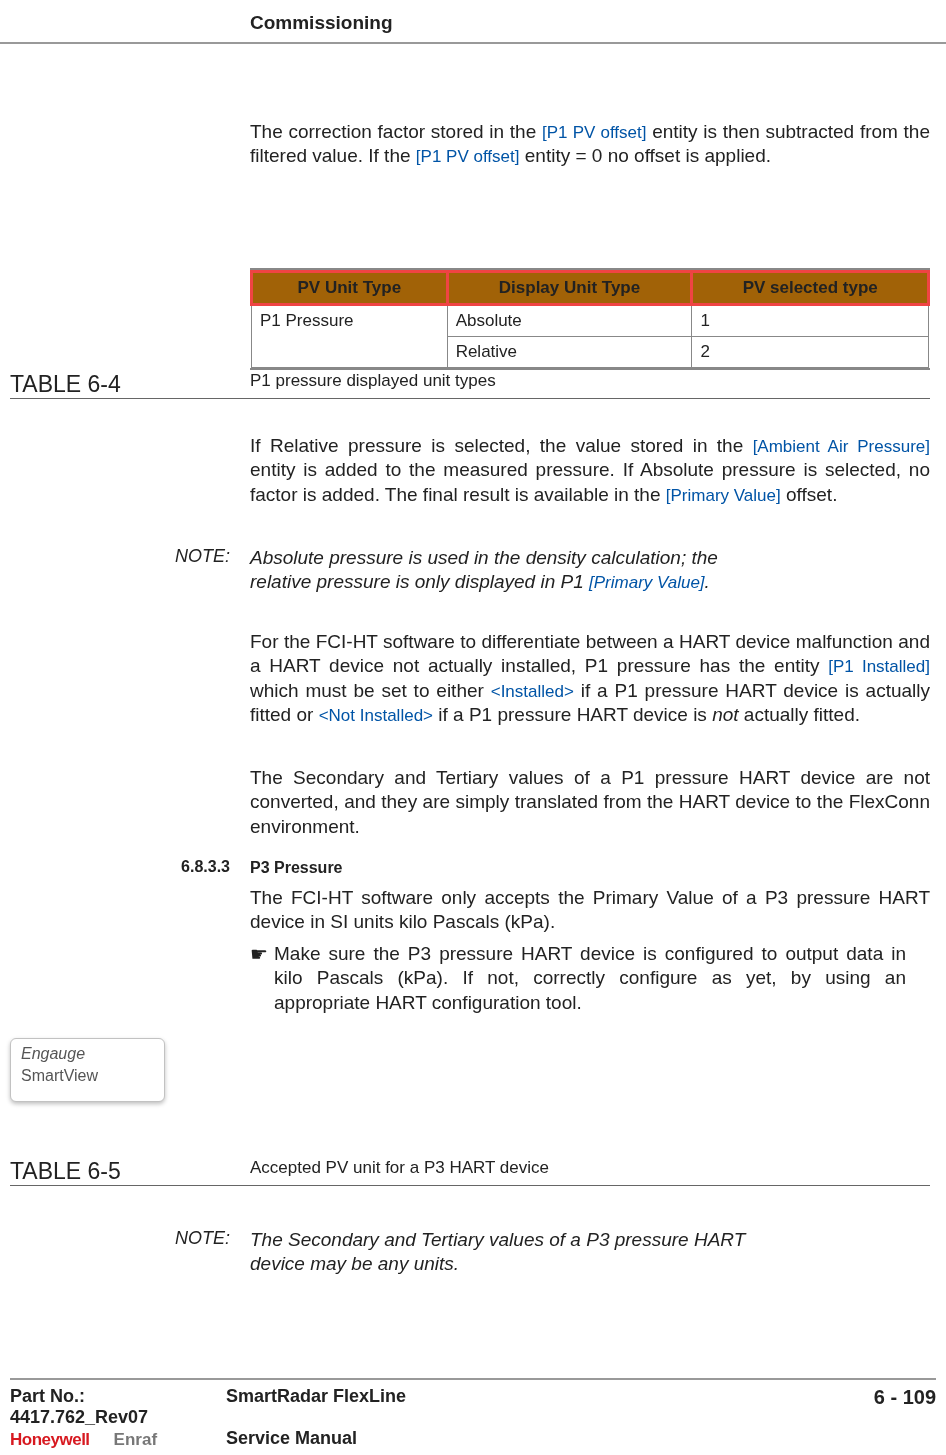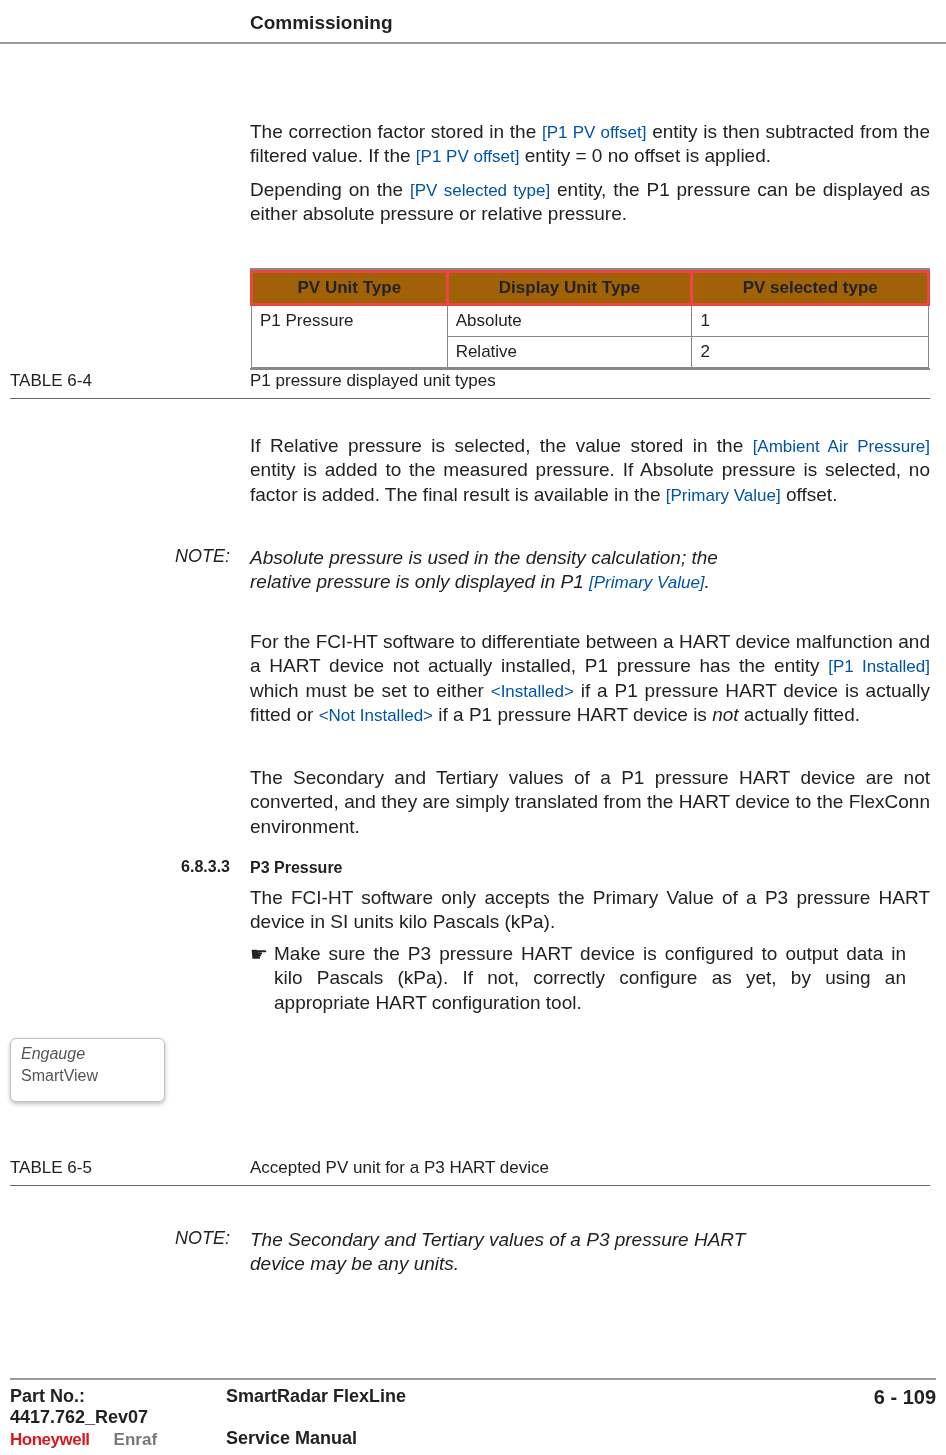--- a/index.html
+++ b/index.html
@@ -35,21 +35,21 @@
     left: 250px;
     width: 680px;
     font-size: 19px;
     line-height: 1.28;
   }
   .gutter-label {
     position: absolute;
     left: 0;
     width: 230px;
     text-align: right;
-    font-size: 17px;
+    font-size: 23px;
   }
   .gutter-label.section {
     font-weight: bold;
     font-size: 16px;
   }
   .gutter-label.note {
     font-style: italic;
     font-size: 18px;
   }
   .gutter-rule {
@@ -137,23 +137,20 @@
 
 <div class="page">
 
   <div class="hdr">Commissioning</div>
   <div class="hdr-rule"></div>
 
   <div class="content justify" style="top:120px;">
     <span>The correction factor stored in the </span><span class="entity">[P1 PV offset]</span><span> entity is then subtracted from the filtered value. If the </span><span class="entity">[P1 PV offset]</span><span> entity = 0 no offset is applied.</span>
   </div>
 
-  <div class="content justify" style="top:178px;">
-    <span>Depending on the </span><span class="entity">[PV selected type]</span><span> entity, the P1 pressure can be displayed as either absolute pressure or relative pressure.</span>
-  </div>
 
   <div class="table-wrap table-top table-bot" style="top:268px;">
     <table class="unit">
       <tbody>
           <tr>
         <th>PV Unit Type</th>
         <th>Display Unit Type</th>
         <th>PV selected type</th>
       </tr>
       <tr>

